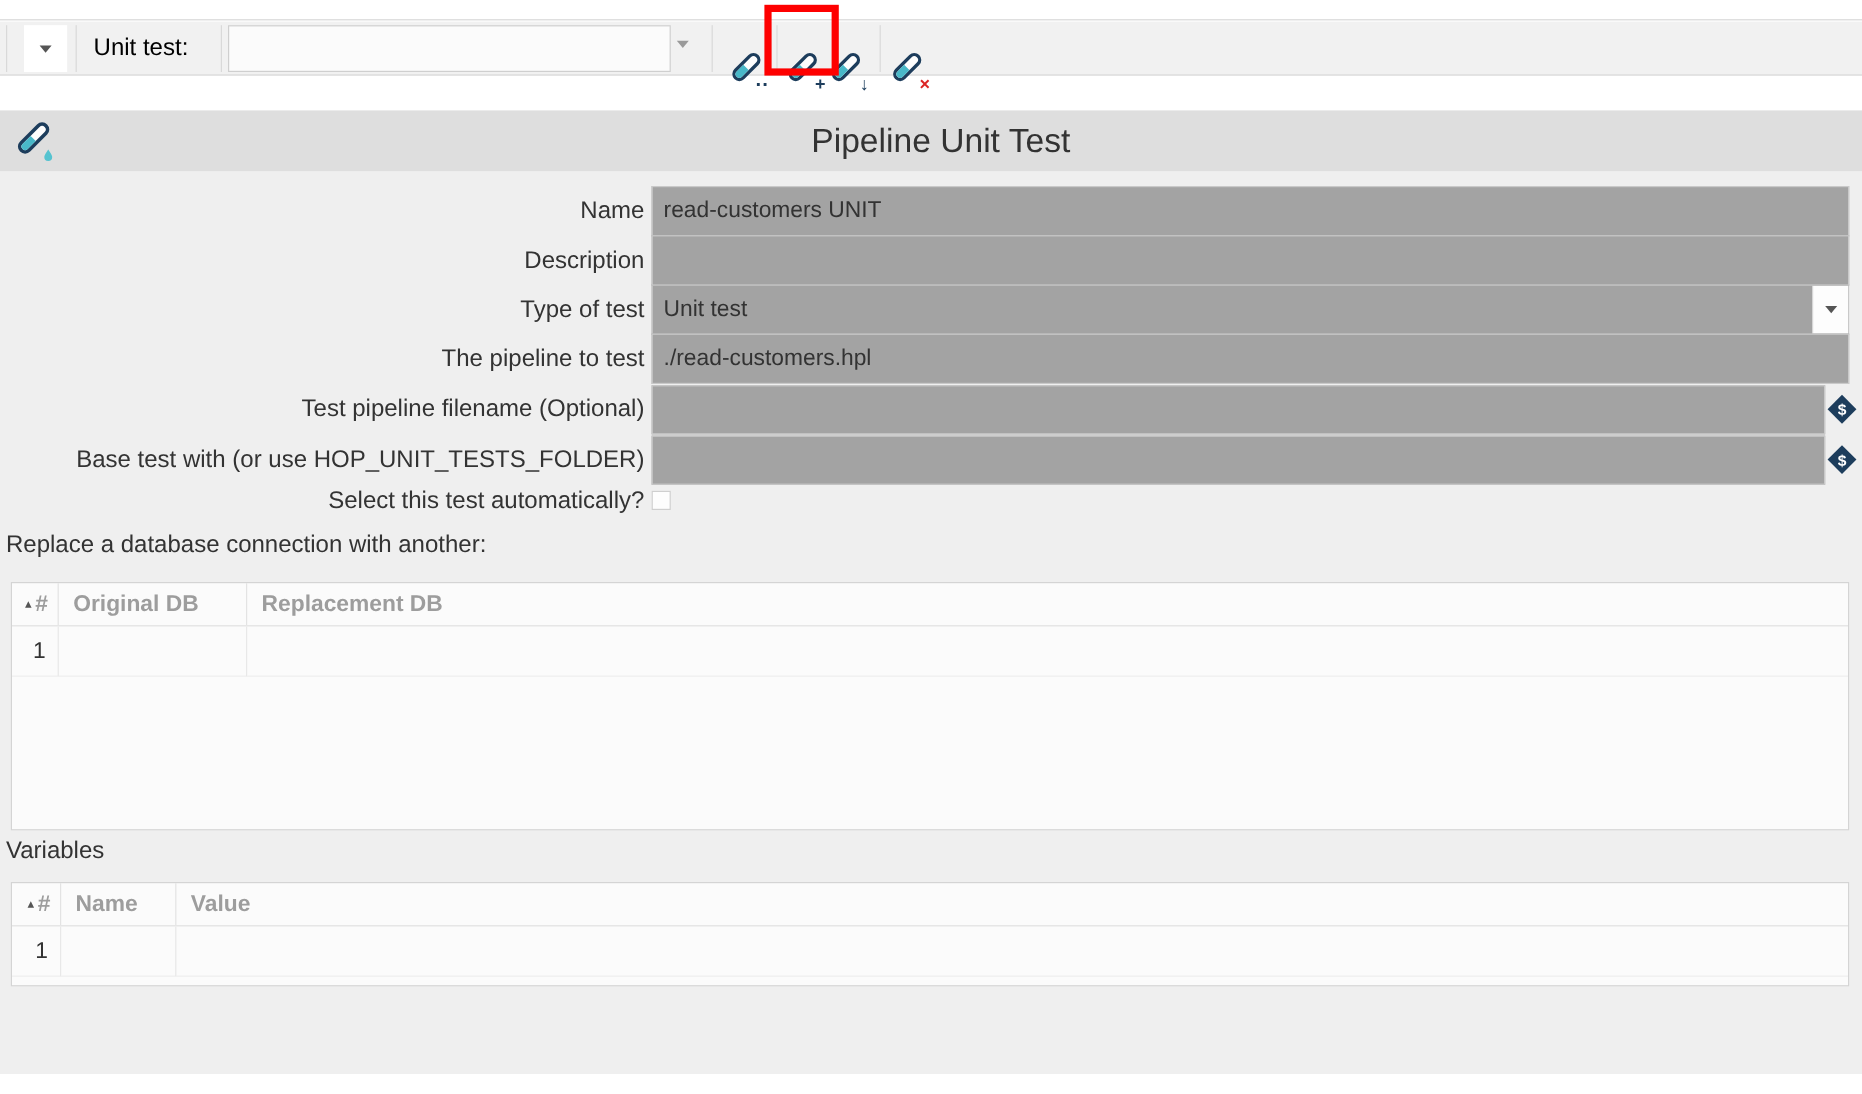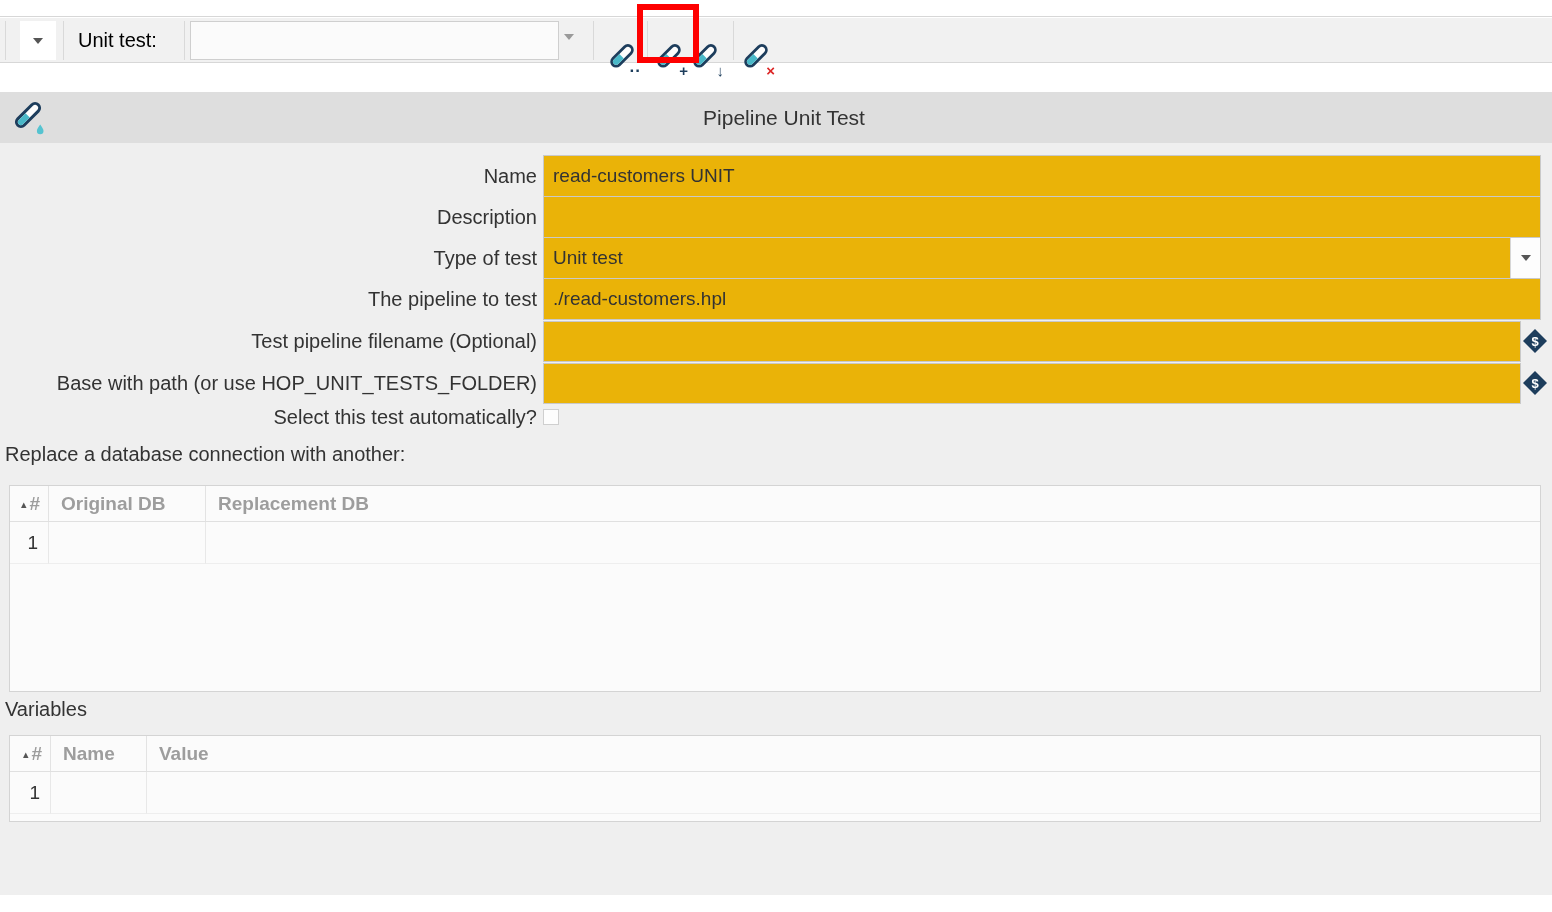--- a/index.html
+++ b/index.html
@@ -18,29 +18,29 @@
   .tb-combo{position:absolute;left:190px;top:3px;width:369px;height:39px;background:#fbfbfb;border:1px solid #cfcfcf;font-size:18px;color:#333;padding:0 8px;}
   .tb-combo-arrow{position:absolute;left:564px;top:16px;}
   .icon-btn{position:absolute;top:24px;width:32px;height:32px;}
   .badge{position:absolute;right:-3px;bottom:-4px;font-size:15px;font-weight:700;color:#1d3d5c;line-height:1;}
   .badge.red{color:#dc2626;}
   .badge.dots{letter-spacing:1px;font-size:17px;bottom:-1px;}
   .hl-rect{left:637px;top:4px;width:62px;height:59px;border:6px solid #fe0000;background:transparent;}
 
   
   .dlg-title{left:0;top:92px;width:1552px;height:51px;background:#dedede;}
-  .dlg-title-text{position:absolute;left:16px;right:0;top:0;height:51px;line-height:51px;text-align:center;font-size:21px;color:#333;}
+  .dlg-title-text{position:absolute;left:16px;right:0;top:0;height:51px;line-height:51px;text-align:center;font-size:28px;color:#333;}
   .dlg-body{left:0;top:143px;width:1552px;height:752px;background:#efefef;}
   .chev{position:absolute;top:109px;width:27px;height:18px;cursor:pointer;}
   .close-btn{position:absolute;left:1509px;top:102px;width:34px;height:34px;}
 
   
   .frow{position:absolute;left:0;height:42px;display:flex;}
   .flabel{width:537px;text-align:right;font-size:20px;color:#333;line-height:42px;padding-right:0;}
-  .ffield{position:absolute;left:543px;top:0;height:42px;background:#eab308;border:1px solid #c9c9c9;font-size:19px;color:#333;padding:0 9px;font-family:"Liberation Sans","DejaVu Sans",sans-serif;}
+  .ffield{position:absolute;left:543px;top:0;height:42px;background:#a3a3a3;border:1px solid #c9c9c9;font-size:19px;color:#333;padding:0 9px;font-family:"Liberation Sans","DejaVu Sans",sans-serif;}
   .combo-text{line-height:40px;}
   .combo-arrow-btn{position:absolute;left:1510px;top:0;width:31px;height:42px;background:#fdfdfd;border:1px solid #c9c9c9;border-left:1px solid #d6d6d6;display:flex;align-items:center;justify-content:center;}
   .checkbox{position:absolute;left:543px;top:2px;width:16px;height:16px;background:#fdfdfd;border:1px solid #cfcfcf;}
   .var-ico{position:absolute;left:1521px;width:28px;height:28px;}
 
   .section-label{position:absolute;left:5px;font-size:20px;color:#333;text-align:right;}
 
   
   .grid{position:absolute;left:9px;width:1532px;background:#fbfbfb;border:1px solid #d4d4d4;}
   .grid-head{display:flex;height:36px;border-bottom:1px solid #e0e0e0;}
@@ -175,21 +175,21 @@
   <div class="frow" style="top:178px;width:1552px;height:41px">
     <div class="flabel" style="line-height:41px">Test pipeline filename (Optional)</div>
     <input class="ffield" style="width: 978px; height: 41px;" value="">
   </div>
   <svg class="var-ico" style="top:184px" viewBox="0 0 28 28">
     <rect x="5.5" y="5.5" width="17" height="17" transform="rotate(45 14 14)" fill="#1d3d5c"></rect>
     <text x="14" y="19" text-anchor="middle" font-size="13" font-weight="bold" fill="#ffffff">$</text>
   </svg>
 
   <div class="frow" style="top:220px;width:1552px;height:41px">
-    <div class="flabel" style="line-height:41px">Base with path (or use HOP_UNIT_TESTS_FOLDER)</div>
+    <div class="flabel" style="line-height:41px">Base test with (or use HOP_UNIT_TESTS_FOLDER)</div>
     <input class="ffield" style="width: 978px; height: 41px;" value="">
   </div>
   <svg class="var-ico" style="top:226px" viewBox="0 0 28 28">
     <rect x="5.5" y="5.5" width="17" height="17" transform="rotate(45 14 14)" fill="#1d3d5c"></rect>
     <text x="14" y="19" text-anchor="middle" font-size="13" font-weight="bold" fill="#ffffff">$</text>
   </svg>
 
   <div class="frow" style="top:264px;width:1496px;height:30px">
     <div class="flabel" style="line-height:20px">Select this test automatically?</div>
     <div class="checkbox"></div>

